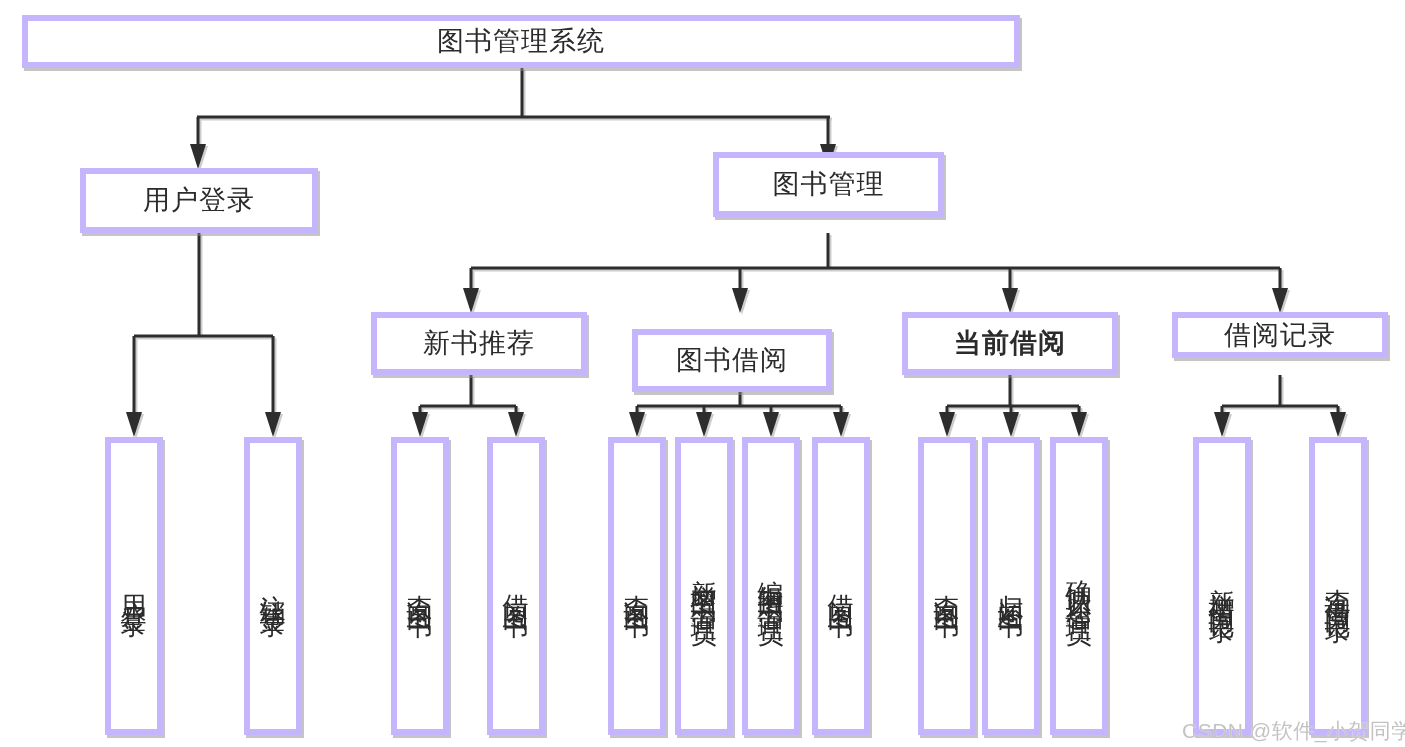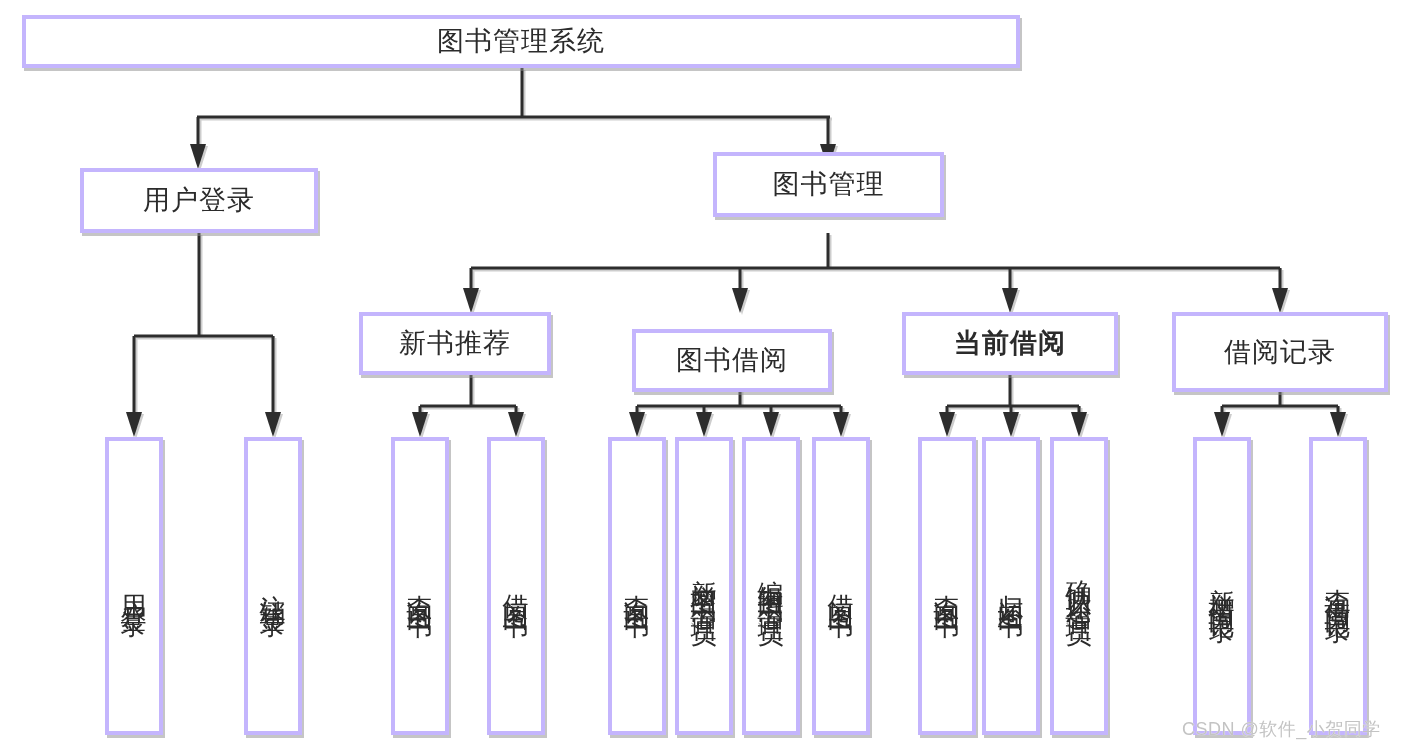--- a/index.html
+++ b/index.html
@@ -6,34 +6,34 @@
   body{
     width:1405px;height:747px;position:relative;overflow:hidden;
     font-family:"Liberation Sans","DejaVu Sans",sans-serif;
     color:#2b2b2b;
   }
   .canvas{position:absolute;left:0;top:0;width:1405px;height:747px;}
   .connectors{position:absolute;left:0;top:0;width:1405px;height:747px;
     filter:drop-shadow(2px 2px 0 rgba(145,145,145,.45));}
   .node{
     position:absolute;box-sizing:border-box;background:#ffffff;
-    border:4px solid #c4b5fd;
+    border:6px solid #c4b5fd;
     box-shadow:2px 3px 0 rgba(140,140,140,.5);
     display:flex;align-items:center;justify-content:center;
     font-size:27px;line-height:1;white-space:nowrap;
   }
   .hbox{letter-spacing:1px;}
   .leaf{
     writing-mode:vertical-rl;text-orientation:mixed;
     font-size:26px;letter-spacing:6px;line-height:1;
     overflow:hidden;
   }
   .watermark{
     position:absolute;left:1182px;top:717px;width:220px;
-    font-size:18px;letter-spacing:0.5px;color:#c3c3c3;
+    font-size:21px;letter-spacing:0.5px;color:#c3c3c3;
     text-shadow:0 0 1px #ffffff;z-index:5;white-space:nowrap;
   }
 </style>
 </head>
 <body>
 
 <div class="canvas">
 
   <svg class="connectors" width="1405" height="747" viewBox="0 0 1405 747" stroke="#2d2d2d" stroke-width="3" fill="#2d2d2d">
 
@@ -109,24 +109,24 @@
       <polygon points="1222,437 1214,412 1230,412" stroke="none"></polygon>
       <polygon points="1338,437 1330,412 1346,412" stroke="none"></polygon>
     </g>
   </svg>
 
   <div class="node hbox" style="left:22px;top:15px;width:998px;height:53px;">图书管理系统</div>
 
   <div class="node hbox" style="left:80px;top:168px;width:238px;height:65px;">用户登录</div>
   <div class="node hbox" style="left:713px;top:152px;width:231px;height:65px;">图书管理</div>
 
-  <div class="node hbox" style="left:359px;top:312px;width:192px;height:63px;">新书推荐</div>
+  <div class="node hbox" style="left:371px;top:312px;width:216px;height:63px;">新书推荐</div>
   <div class="node hbox" style="left:632px;top:329px;width:200px;height:63px;">图书借阅</div>
   <div class="node hbox" style="left:902px;top:312px;width:216px;height:63px;font-weight:bold;">当前借阅</div>
-  <div class="node hbox" style="left:1172px;top:312px;width:216px;height:80px;">借阅记录</div>
+  <div class="node hbox" style="left:1172px;top:312px;width:216px;height:46px;">借阅记录</div>
 
   <div class="node leaf" style="left:105px;top:437px;width:58px;height:298px;">用户登录</div>
   <div class="node leaf" style="left:244px;top:437px;width:58px;height:298px;">注销登录</div>
 
   <div class="node leaf" style="left:391px;top:437px;width:58px;height:298px;">查询图书</div>
   <div class="node leaf" style="left:487px;top:437px;width:58px;height:298px;">借阅图书</div>
 
   <div class="node leaf" style="left:608px;top:437px;width:58px;height:298px;">查询图书</div>
   <div class="node leaf" style="left:675px;top:437px;width:58px;height:298px;">新增图书（管理员）</div>
   <div class="node leaf" style="left:742px;top:437px;width:58px;height:298px;">编辑图书（管理员）</div>

